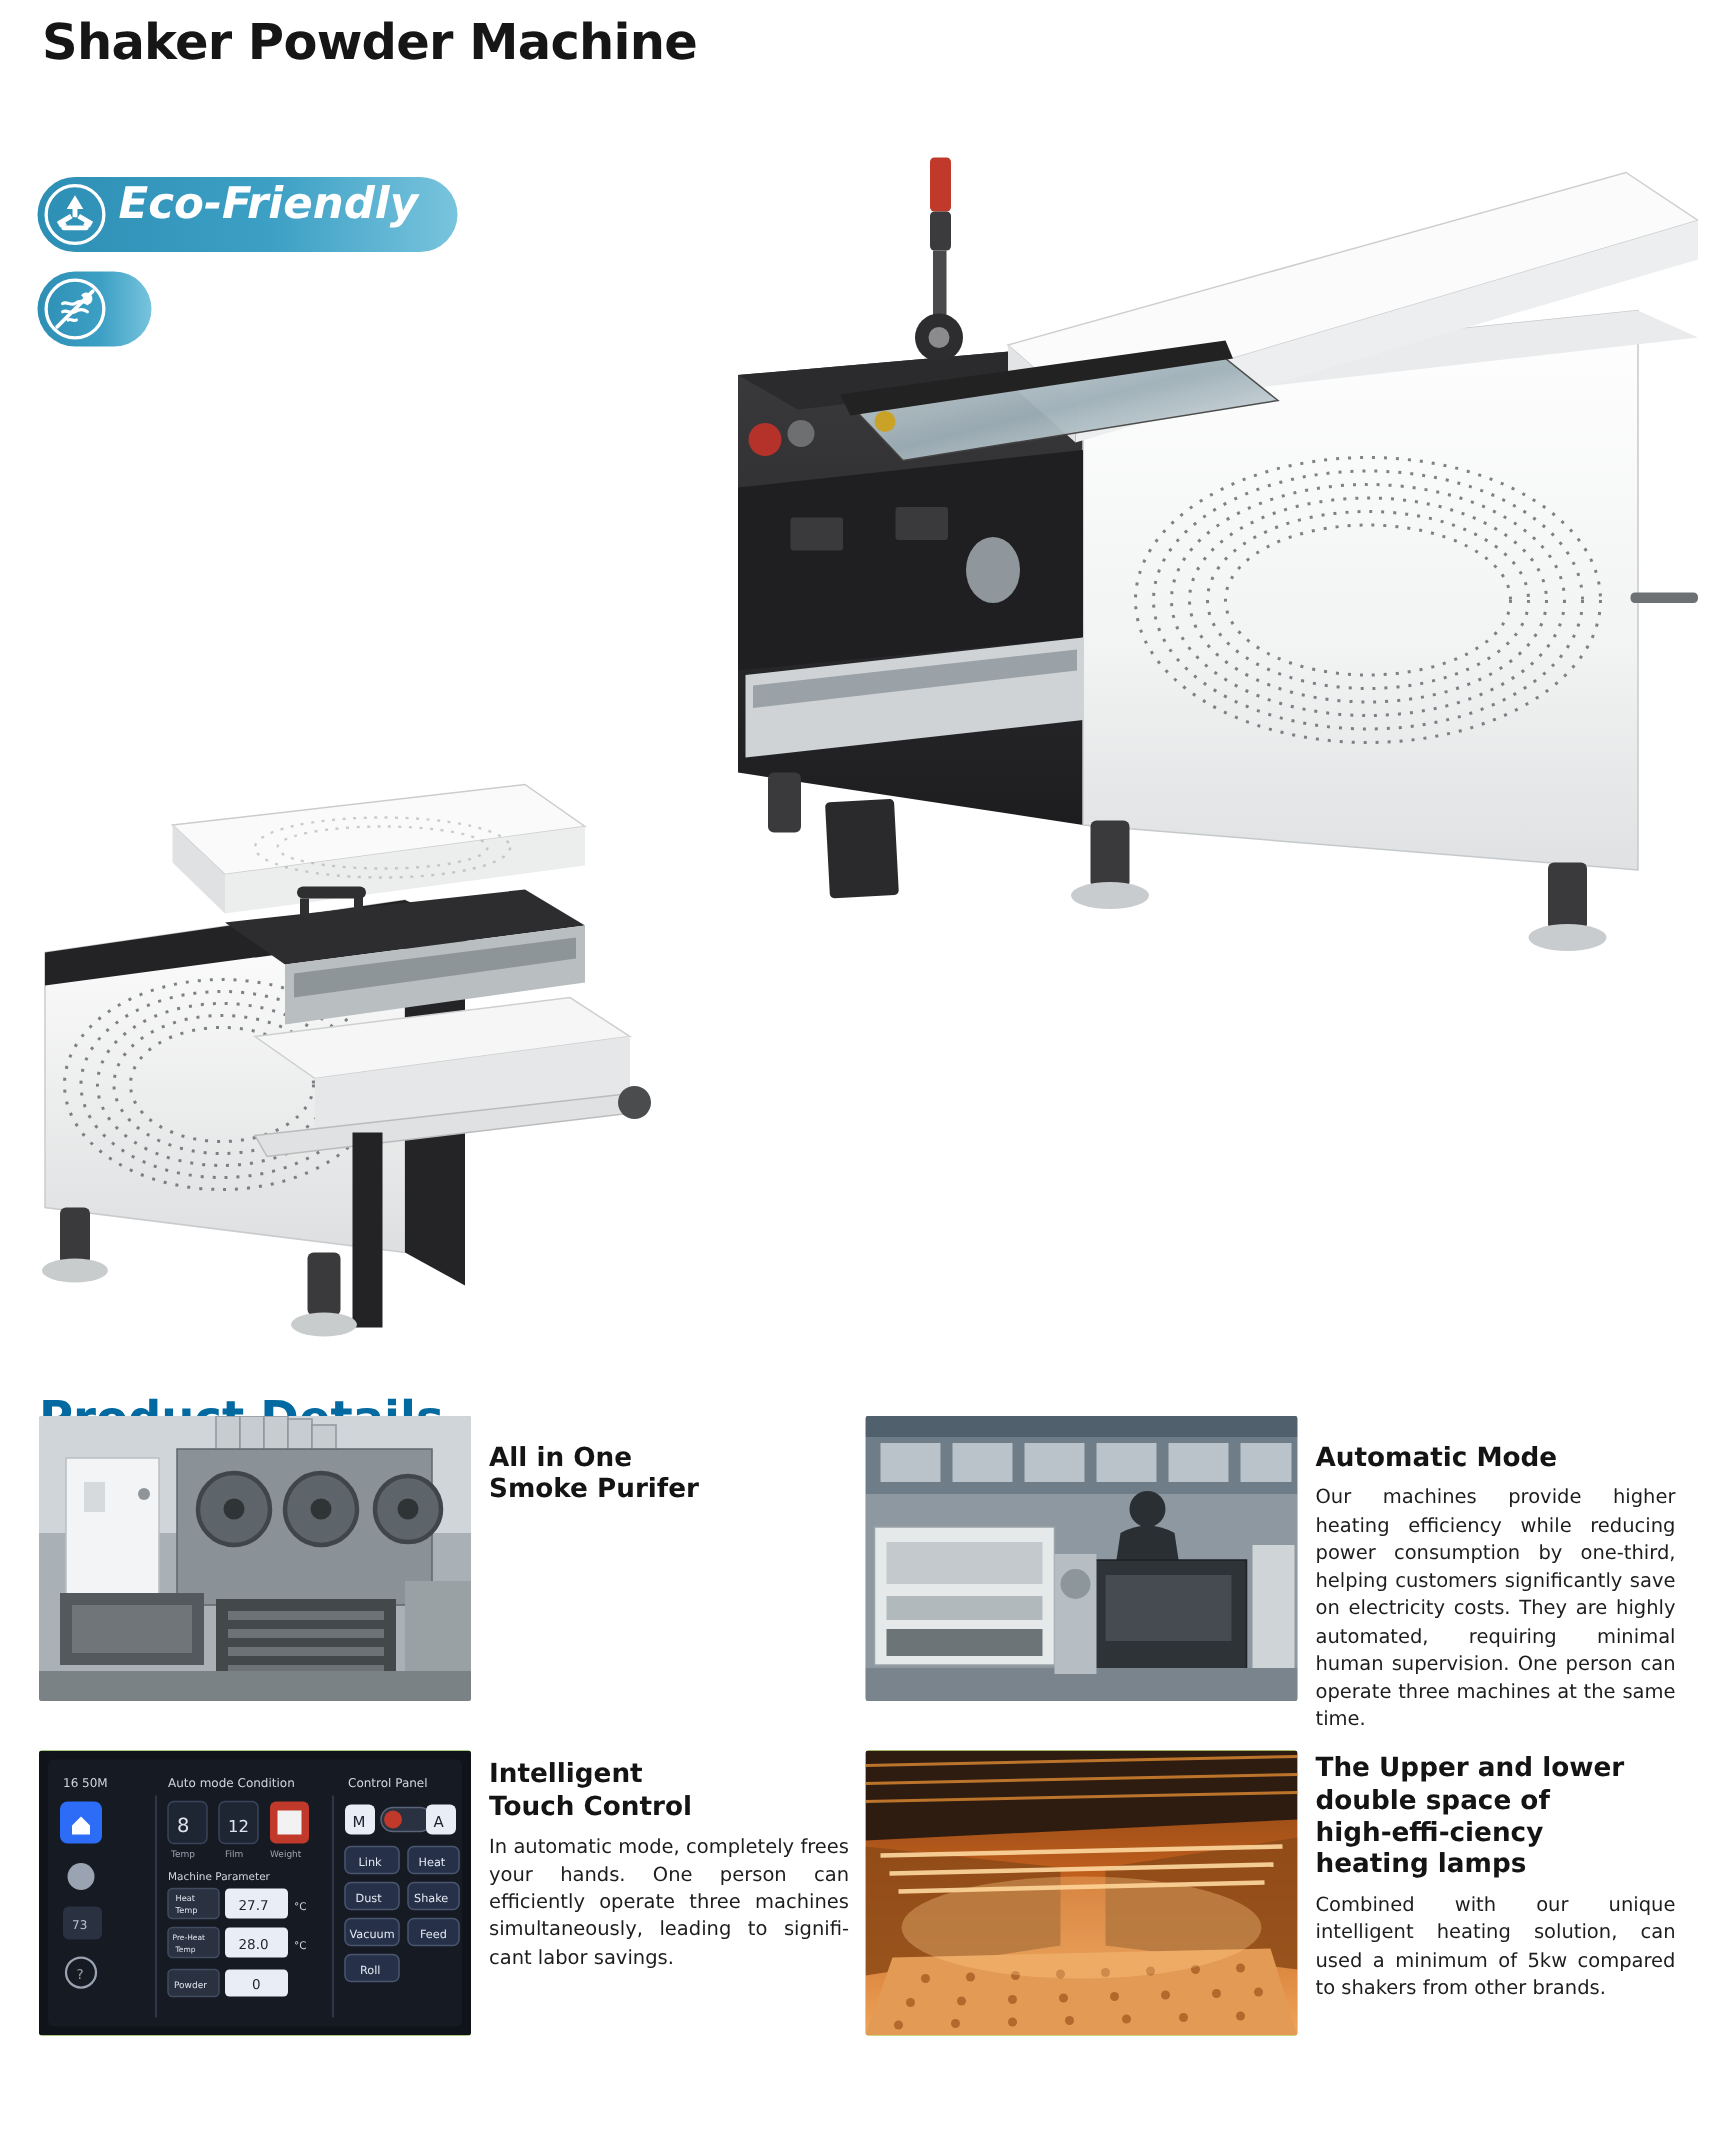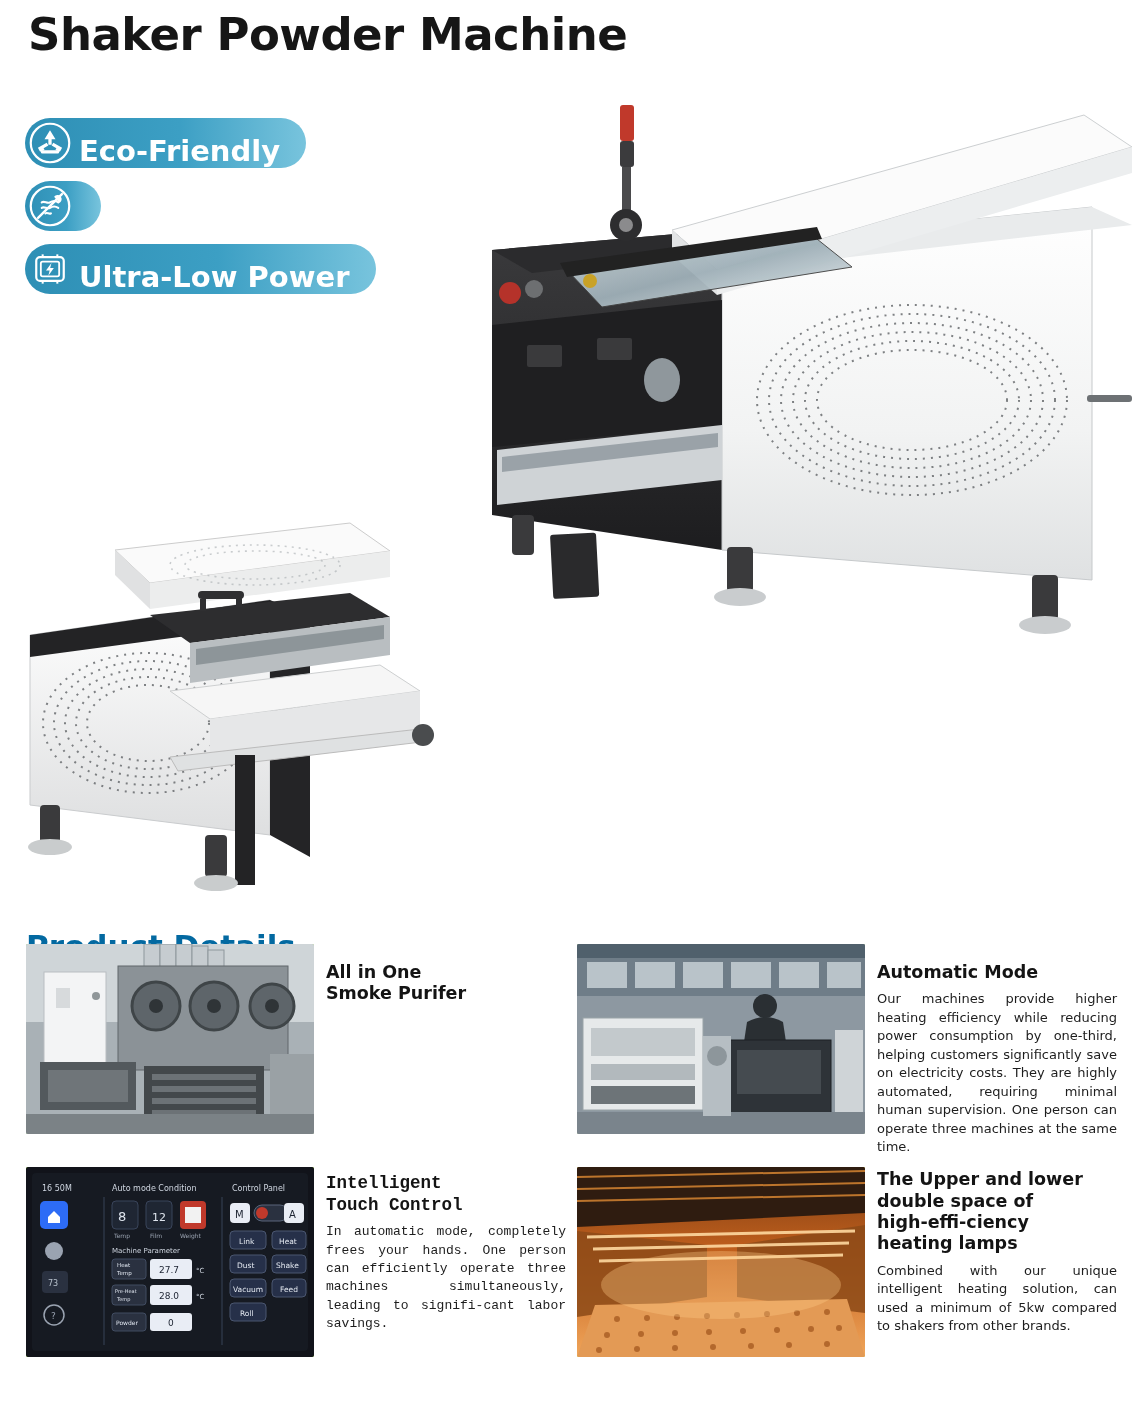--- a/index.html
+++ b/index.html
@@ -9,38 +9,39 @@
     background: #ffffff;
     font-family: "DejaVu Sans", sans-serif;
     overflow: hidden;
   }
   .page { position: relative; width: 1146px; height: 1419px; }
 
   
   .main-title {
     position: absolute;
     left: 28px; top: 8px;
-    font-size: 45px;
+    font-size: 33px;
     font-weight: bold;
     color: #161616;
     letter-spacing: -0.5px;
     font-family: "DejaVu Sans", sans-serif;
   }
 
   
   .pills { position: absolute; left: 25px; top: 118px; }
   .pill {
     display: flex;
-    align-items: flex-end;
+    align-items: flex-start;
     height: 50px;
     border-radius: 25px;
     background: linear-gradient(90deg, #2e8fb5 0%, #3c9fc4 55%, #78c4dd 100%);
     margin-bottom: 13px;
     padding-right: 26px;
     width: fit-content;
+    font-style: italic;
   }
   .pill-icon {
     width: 50px; height: 50px;
     flex: 0 0 50px;
     display: flex; align-items: center; justify-content: center;
     color: #ffffff;
   }
   .pill-label {
     color: #ffffff;
     font-size: 29px;
@@ -101,21 +102,21 @@
     line-height: 1.22;
     margin-bottom: 7px;
     white-space: pre-line;
   }
   .detail-body {
     font-size: 13px;
     color: #1d1d1d;
     line-height: 1.42;
     text-align: justify;
   }
-  .detail.r2 .detail-text { padding-top: 6px; font-family: Liberation Mono, monospace; }
+  .detail.r2 .detail-text { padding-top: 6px; }
   .detail.r2b .detail-text { padding-top: 2px; }
 
   svg { display: block; }
 </style>
 </head>
 <body>
 
 <div class="page">
 
   <div class="main-title">Shaker Powder Machine</div>
@@ -145,34 +146,20 @@
             <path d="M15 20c3-2 6 2 9 0s6-2 9 0"></path>
             <path d="M15 26c3-2 6 2 9 0s6-2 9 0"></path>
             <path d="M19 32c2-1.4 4 1.4 6 0"></path>
           </g>
           <path d="M28.5 14 a4.5 4.5 0 1 1 5.6 6.6 z" fill="#ffffff"></path>
           <line x1="11" y1="37" x2="37" y2="11" stroke="#ffffff" stroke-width="2.6" stroke-linecap="round"></line>
         </svg>
       </span>
     </div>
 
-    <div class="pill">
-      <span class="pill-icon">
-        <svg width="44" height="44" viewBox="0 0 48 48">
-          <rect x="9" y="11" width="30" height="26" rx="4" fill="none" stroke="#ffffff" stroke-width="2.4"></rect>
-          <rect x="14" y="16" width="20" height="16" rx="2" fill="none" stroke="#ffffff" stroke-width="2"></rect>
-          <path d="M25.6 17.5 l-6 8.2 h4 l-1.4 5.6 6-8.4 h-4 z" fill="#ffffff"></path>
-          <line x1="16" y1="8" x2="16" y2="11" stroke="#ffffff" stroke-width="2.2"></line>
-          <line x1="32" y1="8" x2="32" y2="11" stroke="#ffffff" stroke-width="2.2"></line>
-          <line x1="16" y1="37" x2="16" y2="40" stroke="#ffffff" stroke-width="2.2"></line>
-          <line x1="32" y1="37" x2="32" y2="40" stroke="#ffffff" stroke-width="2.2"></line>
-        </svg>
-      </span>
-      <span class="pill-label">Ultra-Low Power</span>
-    </div>
   </div>
 
   <div class="photo-big">
     <svg width="660" height="600" viewBox="0 0 660 600">
       <defs>
         <linearGradient id="whiteBody" x1="0" y1="0" x2="0" y2="1">
           <stop offset="0%" stop-color="#ffffff"></stop>
           <stop offset="60%" stop-color="#f2f3f3"></stop>
           <stop offset="100%" stop-color="#dfe1e2"></stop>
         </linearGradient>

